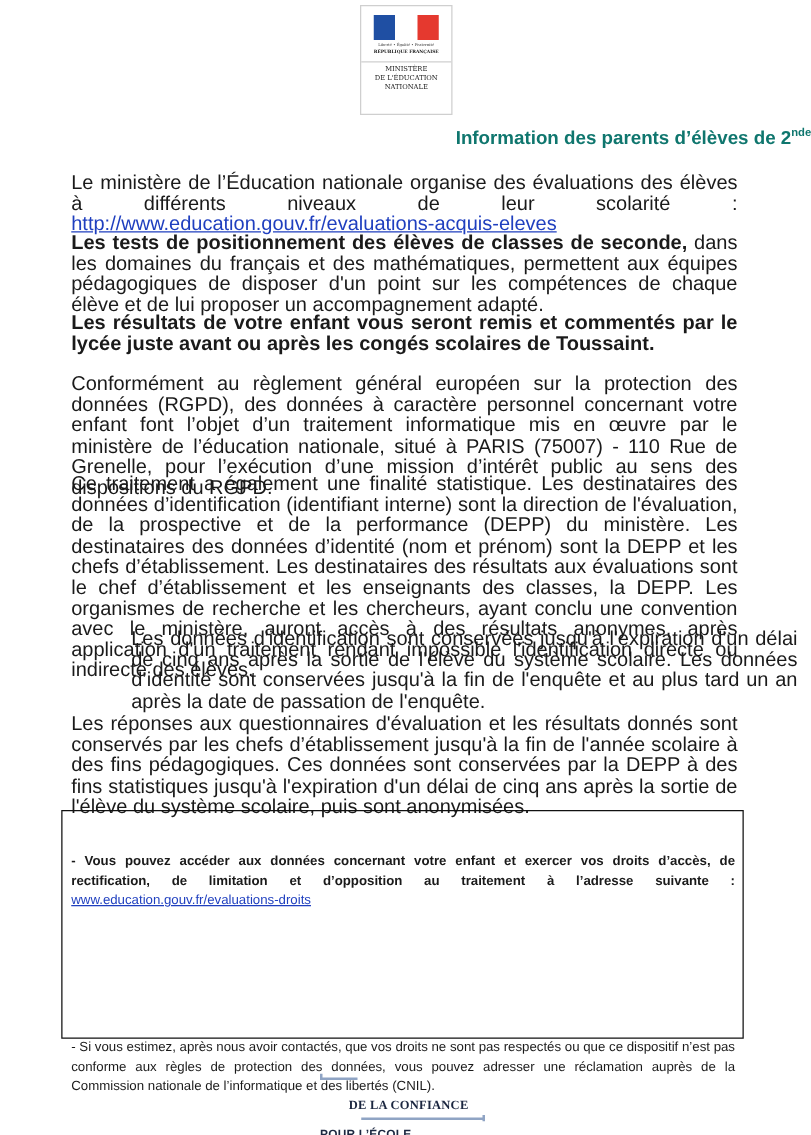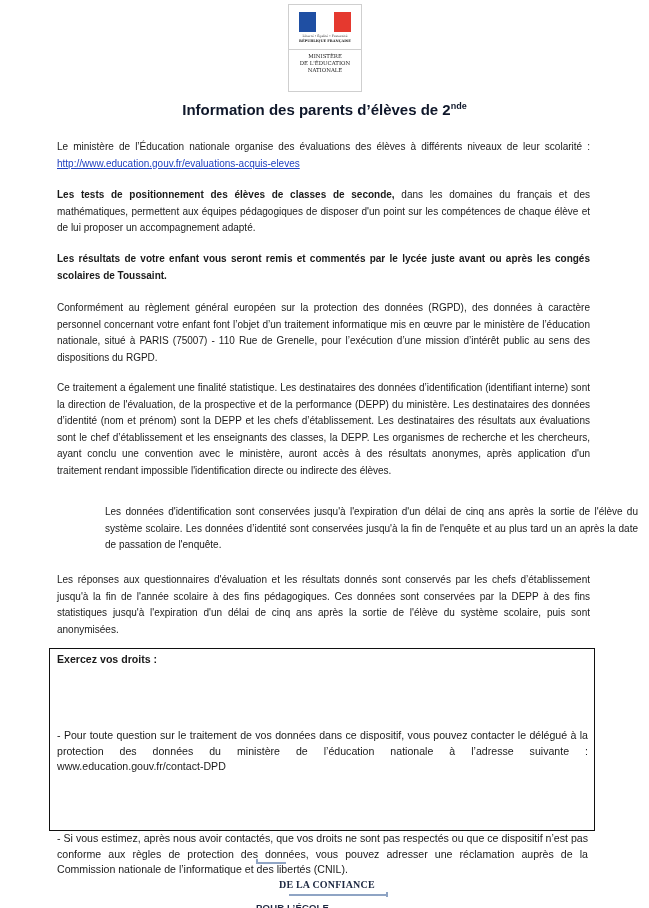--- a/index.html
+++ b/index.html
@@ -26,27 +26,27 @@
       position: absolute; left: 4px; top: 34px; width: 64px; text-align: center;
       font-family: "DejaVu Serif", serif; font-size: 3.5px; color: #222; font-weight: bold;
     }
     .logo-sep { position: absolute; left: 0; right: 0; top: 44px; height: 1px; background: #cfcfcf; }
     .ministry {
       position: absolute; left: 2px; top: 48px; width: 68px; text-align: center;
       font-family: "DejaVu Serif", serif; font-size: 5.4px; line-height: 7px; color: #222;
       text-transform: uppercase;
     }
     .title {
-      position: absolute; left: 0; width: 649px; top: 101px; text-align: center;
-      font-family: "Liberation Sans", sans-serif; font-weight: bold; font-size: 15px; color: #0f172a;
+      position: absolute; left: 0; width: 649px; top: 101px; text-align: right;
+      font-family: "Liberation Sans", sans-serif; font-weight: bold; font-size: 15px; color: #0f766e;
     }
     .title sup { font-size: 9px; vertical-align: 6px; }
     .p {
       position: absolute; left: 57px; width: 533px;
-      font-family: "Liberation Sans", sans-serif; font-size: 10px; line-height: 16.6px;
+      font-family: "Liberation Sans", sans-serif; font-size: 16px; line-height: 16.6px;
       text-align: justify; color: #1a1a1a;
     }
     .p b { font-weight: bold; }
     a.link { color: #1f3fbf; text-decoration: underline; }
     .rights-box {
       position: absolute; left: 49px; top: 648px; width: 546px; height: 183px;
       border: 1.5px solid #111; box-sizing: border-box;
     }
     .rights-box .rp {
       position: absolute; left: 7px; width: 531px;
@@ -98,22 +98,21 @@
 
 <div class="p" style="top:300px;">Conformément au règlement général européen sur la protection des données (RGPD), des données à caractère personnel concernant votre enfant font l’objet d’un traitement informatique mis en œuvre par le ministère de l’éducation nationale, situé à PARIS (75007) - 110 Rue de Grenelle, pour l’exécution d’une mission d’intérêt public au sens des dispositions du RGPD.</div>
 
 <div class="p" style="top:380px;">Ce traitement a également une finalité statistique. Les destinataires des données d’identification (identifiant interne) sont  la direction de l'évaluation, de la prospective et de la performance (DEPP) du ministère. Les destinataires des données d’identité (nom et prénom) sont la DEPP et les chefs d’établissement. Les destinataires des résultats aux évaluations sont le chef d’établissement et les enseignants des classes, la DEPP. Les organismes de recherche et les chercheurs, ayant conclu une convention avec le ministère, auront accès à des résultats anonymes, après application d'un traitement rendant impossible l'identification directe ou indirecte des élèves.</div>
 
 <div class="p" style="top:504px;margin-left:48px;">Les données d'identification sont conservées jusqu'à l'expiration d'un délai de cinq ans après la sortie de l'élève du système scolaire. Les données d’identité sont conservées jusqu'à la fin de l'enquête et au plus tard un an après la date de passation de l'enquête.</div>
 
 <div class="p" style="top:572px;">Les réponses aux questionnaires d'évaluation et les résultats donnés sont conservés par les chefs d’établissement jusqu'à la fin de l'année scolaire à des fins pédagogiques. Ces données sont conservées par la DEPP  à des fins statistiques jusqu'à l'expiration d'un délai de cinq ans après la sortie de l'élève du système scolaire, puis sont anonymisées.</div>
 
 <div class="rights-box">
-  <div class="rp" style="top:3px; font-weight:bold;">Exercez vos droits :</div>
-  <div class="rp" style="top:79px;"><span>- Pour toute question sur le traitement de vos données dans ce dispositif, vous pouvez contacter le délégué à la protection des données du ministère de l’éducation nationale à l’adresse suivante : www.education.gouv.fr/contact-DPD</span></div>
+  <div class="rp" style="top:33px;"><b><span>- Vous pouvez accéder aux données concernant votre enfant et exercer vos droits d’accès, de rectification, de limitation et d’opposition au traitement à l’adresse suivante : </span></b><a class="link">www.education.gouv.fr/evaluations-droits</a></div>
   <div class="rp" style="top:140px;margin-top:42px;"><span>- Si vous estimez, après nous avoir contactés, que vos droits ne sont pas respectés ou que ce dispositif n’est pas conforme aux règles de protection des données, vous pouvez adresser une réclamation auprès de la Commission nationale de l’informatique et des libertés (CNIL).</span></div>
 </div>
 
 <div class="footer-logo">
   <div class="fl-line1v"></div>
   <div class="fl-line1"></div>
   <div class="fl-t1">POUR L’ÉCOLE</div>
   <div class="fl-t2">DE LA CONFIANCE</div>
   <div class="fl-line2"></div>
   <div class="fl-line2v"></div>

